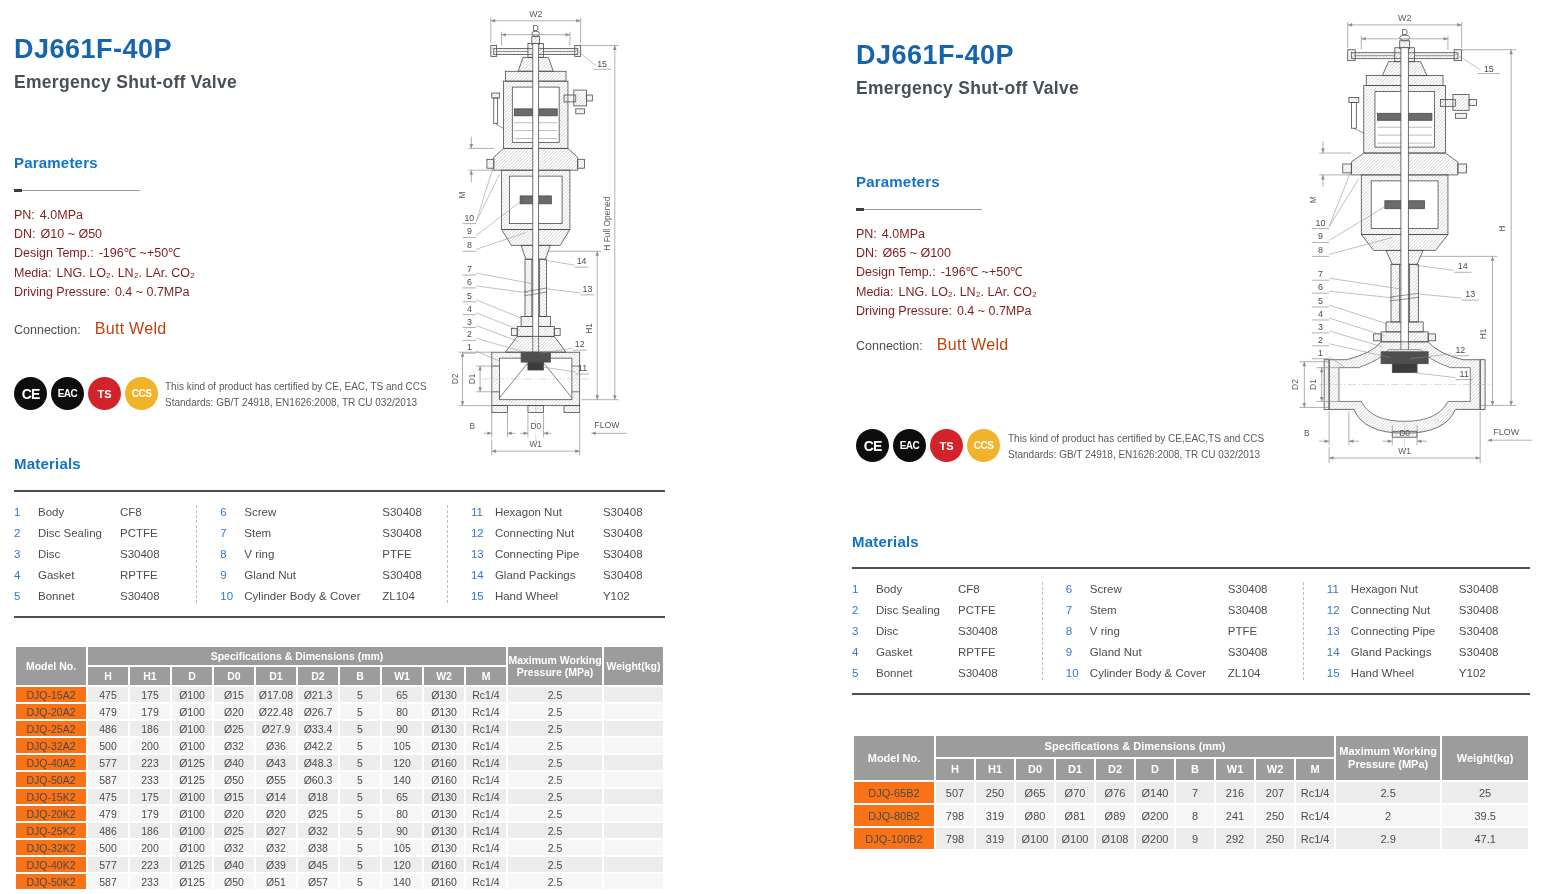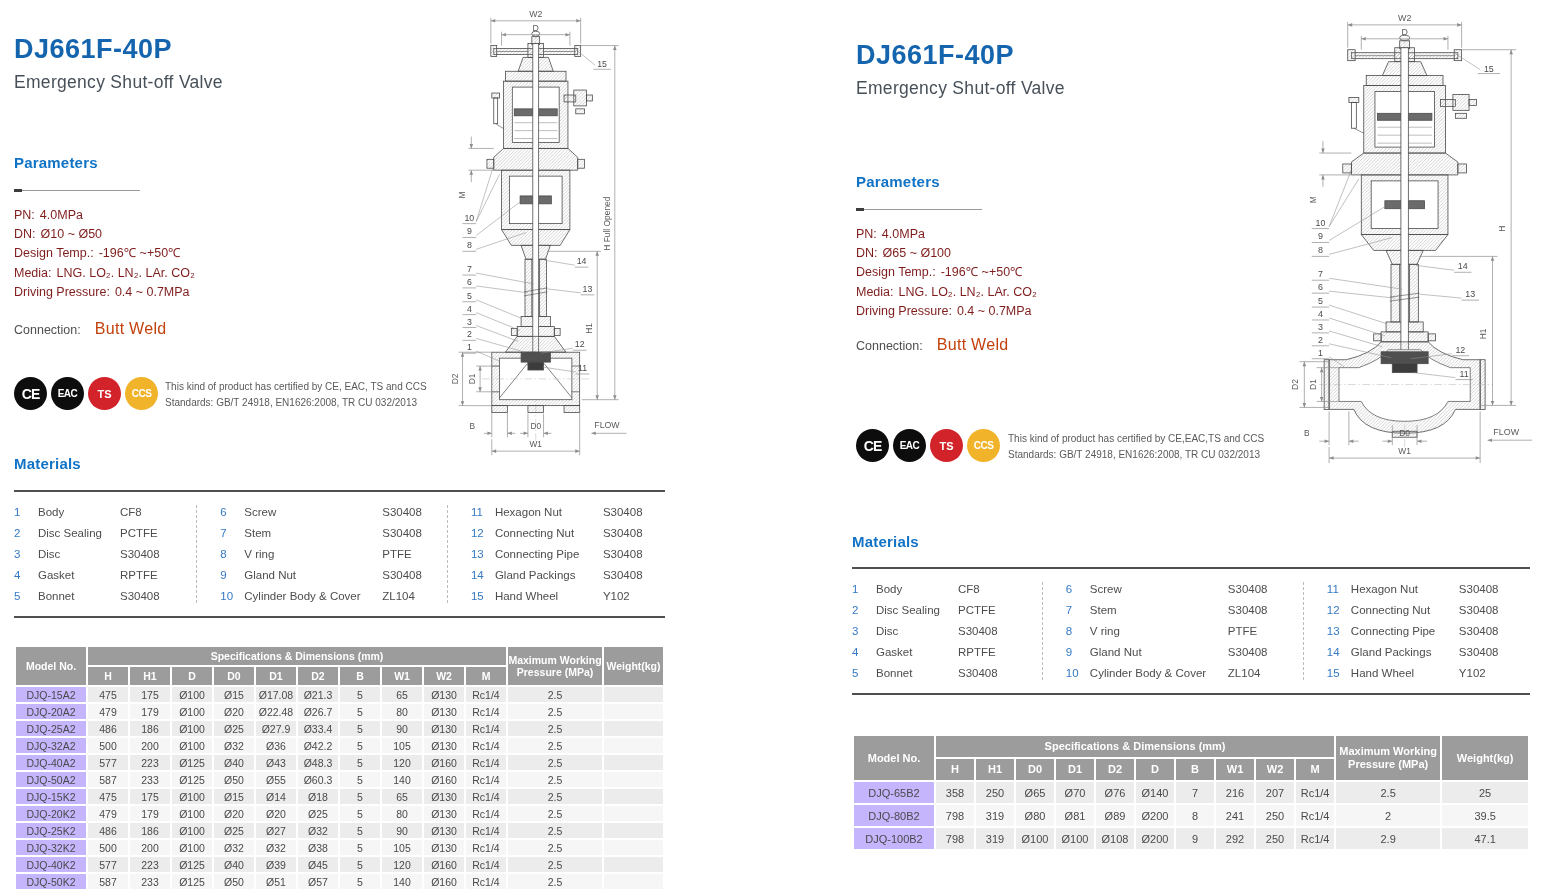--- a/index.html
+++ b/index.html
@@ -1,20 +1,20 @@
 <!DOCTYPE html>
 <html><head>
 <meta charset="utf-8">
 <style>
   html,body{margin:0;padding:0}
   body{width:1561px;height:894px;background:#fff;font-family:"Liberation Sans",sans-serif;
        position:relative;overflow:hidden;color:#4a4a4a}
   .abs{position:absolute}
   .title{font-size:27px;font-weight:700;color:#1565ae;letter-spacing:.5px}
-  .subtitle{font-size:17.5px;color:#475059;font-weight:400;letter-spacing:.3px}
+  .subtitle{font-size:17.5px;color:#475059;font-weight:700;letter-spacing:.3px}
   .sec-h{font-size:15px;font-weight:700;color:#1173c6;letter-spacing:.2px}
   .rule{width:124px;height:1px;background:#9a9a9a}
   .rule::before{content:"";position:absolute;left:-2px;top:-1px;width:8px;height:3px;background:#3c3c3c}
   .params{font-size:12.5px;line-height:19.2px;color:#7f1d1d}
   .p-val{margin-left:5px}
   .conn-label{font-size:12.5px;color:#4f4f4f}
   .conn-val{font-size:16px;color:#c2410c;margin-left:14px;letter-spacing:.3px}
   .certs{display:flex;gap:4px;}
   .badge{width:33px;height:33px;border-radius:50%;color:#fff;display:flex;align-items:center;
          justify-content:center;font-weight:700;box-sizing:border-box}
@@ -37,21 +37,21 @@
   .m-mat{flex:1}
   table.spec{border-collapse:separate;border-spacing:2px;table-layout:fixed;width:100%}
   .spec th{background:#9c9c9c;color:#fff;font-weight:700;text-align:center;vertical-align:middle}
   .spec td{text-align:center;color:#4a4a4a;vertical-align:middle;overflow:hidden;white-space:nowrap}
   .lt .spec th{font-size:10.5px;padding:1px 0;line-height:12px;height:16px}
   .lt .spec td{font-size:10.5px;height:15px;padding:0;line-height:14px}
   .rt .spec th{font-size:11px;padding:2px 0;line-height:13px;height:17px}
   .rt .spec td{font-size:11px;height:21px;padding:0}
   .spec tbody tr:nth-child(odd) td{background:#ececec}
   .spec tbody tr:nth-child(even) td{background:#f6f6f6}
-  .spec tbody tr td.mcell{background:#c4b5fd}
+  .spec tbody tr td.mcell{background:#f97316}
   svg text{font-family:"Liberation Sans",sans-serif}
 </style>
 </head>
 <body>
 
 <div class="abs title" style="left:14px;top:34px">DJ661F-40P</div>
 <div class="abs subtitle" style="left:14px;top:72px">Emergency Shut-off Valve</div>
 <div class="abs sec-h" style="left:14px;top:154px">Parameters</div>
 <div class="abs rule" style="left:16px;top:190px"></div>
 <div class="abs params" style="left:14px;top:206px">
@@ -696,21 +696,21 @@
           <th>D</th>
           <th>B</th>
           <th>W1</th>
           <th>W2</th>
           <th>M</th>
         </tr>
       </thead>
       <tbody>
         <tr>
           <td class="mcell">DJQ-65B2</td>
-          <td>358</td>
+          <td>507</td>
           <td>250</td>
           <td>Ø65</td>
           <td>Ø70</td>
           <td>Ø76</td>
           <td>Ø140</td>
           <td>7</td>
           <td>216</td>
           <td>207</td>
           <td>Rc1/4</td>
           <td>2.5</td>

